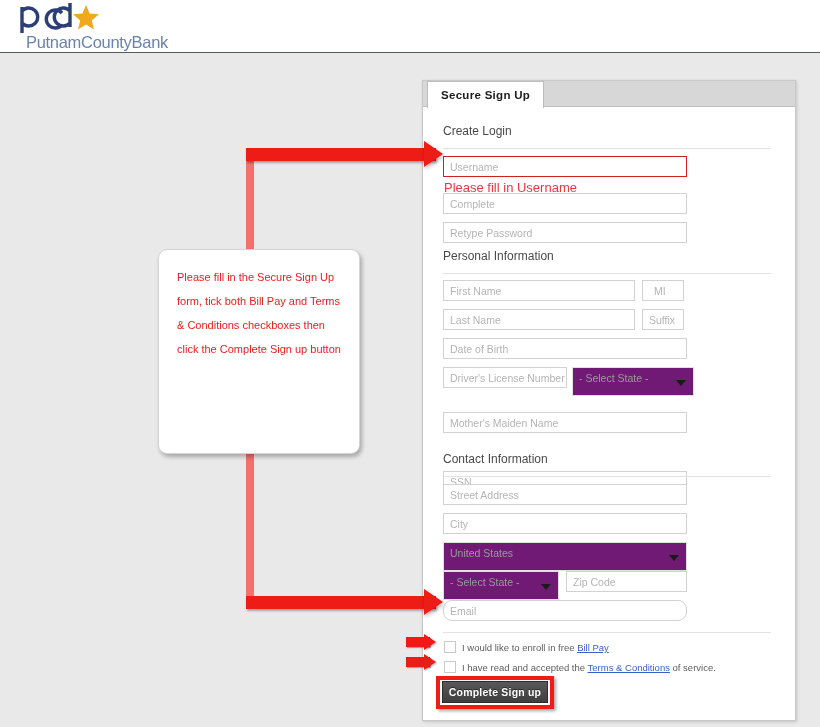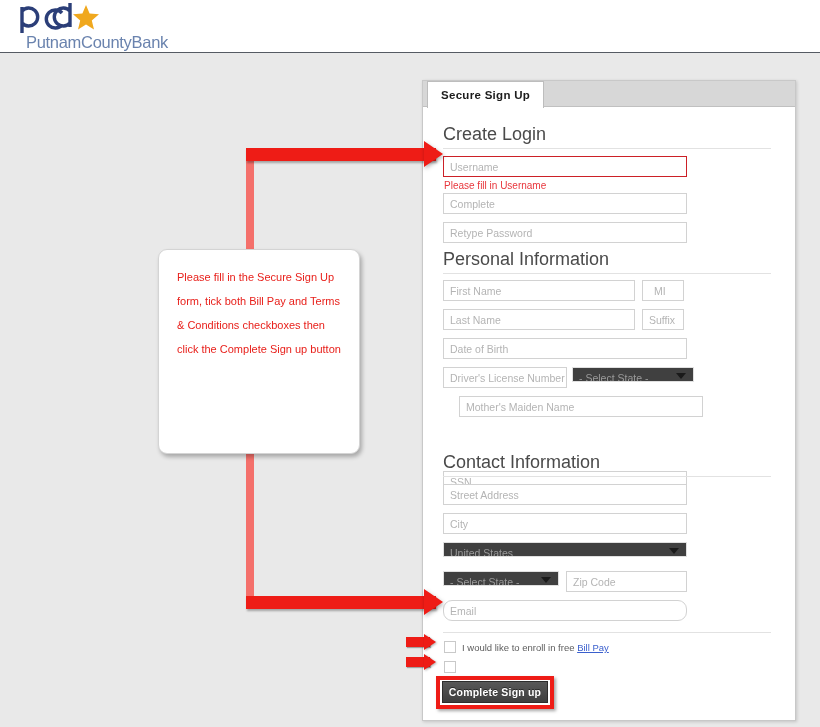--- a/index.html
+++ b/index.html
@@ -83,21 +83,21 @@
   #form-body {
     position: absolute;
     left: 0; top: 27px;
     width: 372px; height: 612px;
     background: #ffffff;
     box-sizing: border-box;
   }
 
   .sec-head {
     position: absolute;
-    font-size: 18px;
+    font-size: 12px;
     color: #4a4a4a;
     font-weight: normal;
     white-space: nowrap;
   }
   .sec-rule {
     position: absolute;
     height: 1px;
     background: #e2e2e2;
   }
 
@@ -114,37 +114,37 @@
     line-height: 20px;
     height: 21px;
     white-space: nowrap;
     overflow: hidden;
   }
   .fld.err {
     border: 1px solid #cc2027;
   }
   .err-msg {
     position: absolute;
-    font-size: 10px;
+    font-size: 13px;
     color: #e8373d;
     white-space: nowrap;
   }
 
   
   .sel {
     position: absolute;
     box-sizing: border-box;
     border: 1px solid #e0e0e0;
-    background: #404040;
+    background: #701a75;
     font-size: 10.5px;
     color: #9a9a9a;
     font-family: "Liberation Sans", sans-serif;
     padding: 0 6px;
     line-height: 20px;
-    height: 15px;
+    height: 29px;
     white-space: nowrap;
     overflow: hidden;
   }
   .sel .caret {
     position: absolute;
     right: 7px; top: 50%;
     margin-top: -2px;
     width: 0; height: 0;
     border-left: 5px solid transparent;
     border-right: 5px solid transparent;
@@ -294,21 +294,21 @@
     <div class="fld" style="left:219px; top:201px; width:42px;">Suffix</div>
 
     <div class="fld" style="left:20px; top:230px; width:244px;">Date of Birth</div>
 
     <div class="fld" style="left:20px; top:259px; width:124px;">Driver's License Number</div>
     <div class="sel" style="left:149px; top:259px; width:122px;">
       <span>- Select State -</span>
       <span class="caret"></span>
     </div>
 
-    <div class="fld" style="left:20px; top:288px; width:244px;margin-left:16px;">Mother's Maiden Name</div>
+    <div class="fld" style="left:20px; top:304px; width:244px;">Mother's Maiden Name</div>
     <div class="fld" style="left:20px; top:317px; width:244px;margin-top:46px;">SSN</div>
 
     <div class="sec-head" style="left:20px; top:344px;">Contact Information</div>
     <div class="sec-rule" style="left:20px; top:368px; width:328px;"></div>
 
     <div class="fld" style="left:20px; top:376px; width:244px;">Street Address</div>
     <div class="fld" style="left:20px; top:405px; width:244px;">City</div>
 
     <div class="sel" style="left:20px; top:434px; width:244px;">
       <span>United States</span>
@@ -322,20 +322,21 @@
     <div class="fld" style="left:143px; top:463px; width:121px;">Zip Code</div>
 
     <div class="fld" style="left:20px; top:492px; width:244px;border-radius:9px;">Email</div>
 
     <div class="sec-rule" style="left:20px; top:524px; width:328px;"></div>
 
     <div class="cbx" style="left:21px; top:533px;"></div>
     <div class="cbx-label" style="left:39px; top:534px;"><span>I would like to enroll in free </span><span class="lnk">Bill Pay</span></div>
 
     <div class="cbx" style="left:21px; top:553px;"></div>
+    <div class="cbx-label" style="left:39px; top:554px;"><span>I have read and accepted the </span><span class="lnk">Terms &amp; Conditions</span><span> of service.</span></div>
 
   </div>
 </div>
 
 <div id="btn-highlight"></div>
 <div id="complete-signup-button">Complete Sign up</div>
 
 <div class="vline" style="left:246px; top:160px; width:8px; height:445px;"></div>
 
 <div class="arrow-shaft" style="left:246px; top:148px; width:190px; height:13px;"></div>

